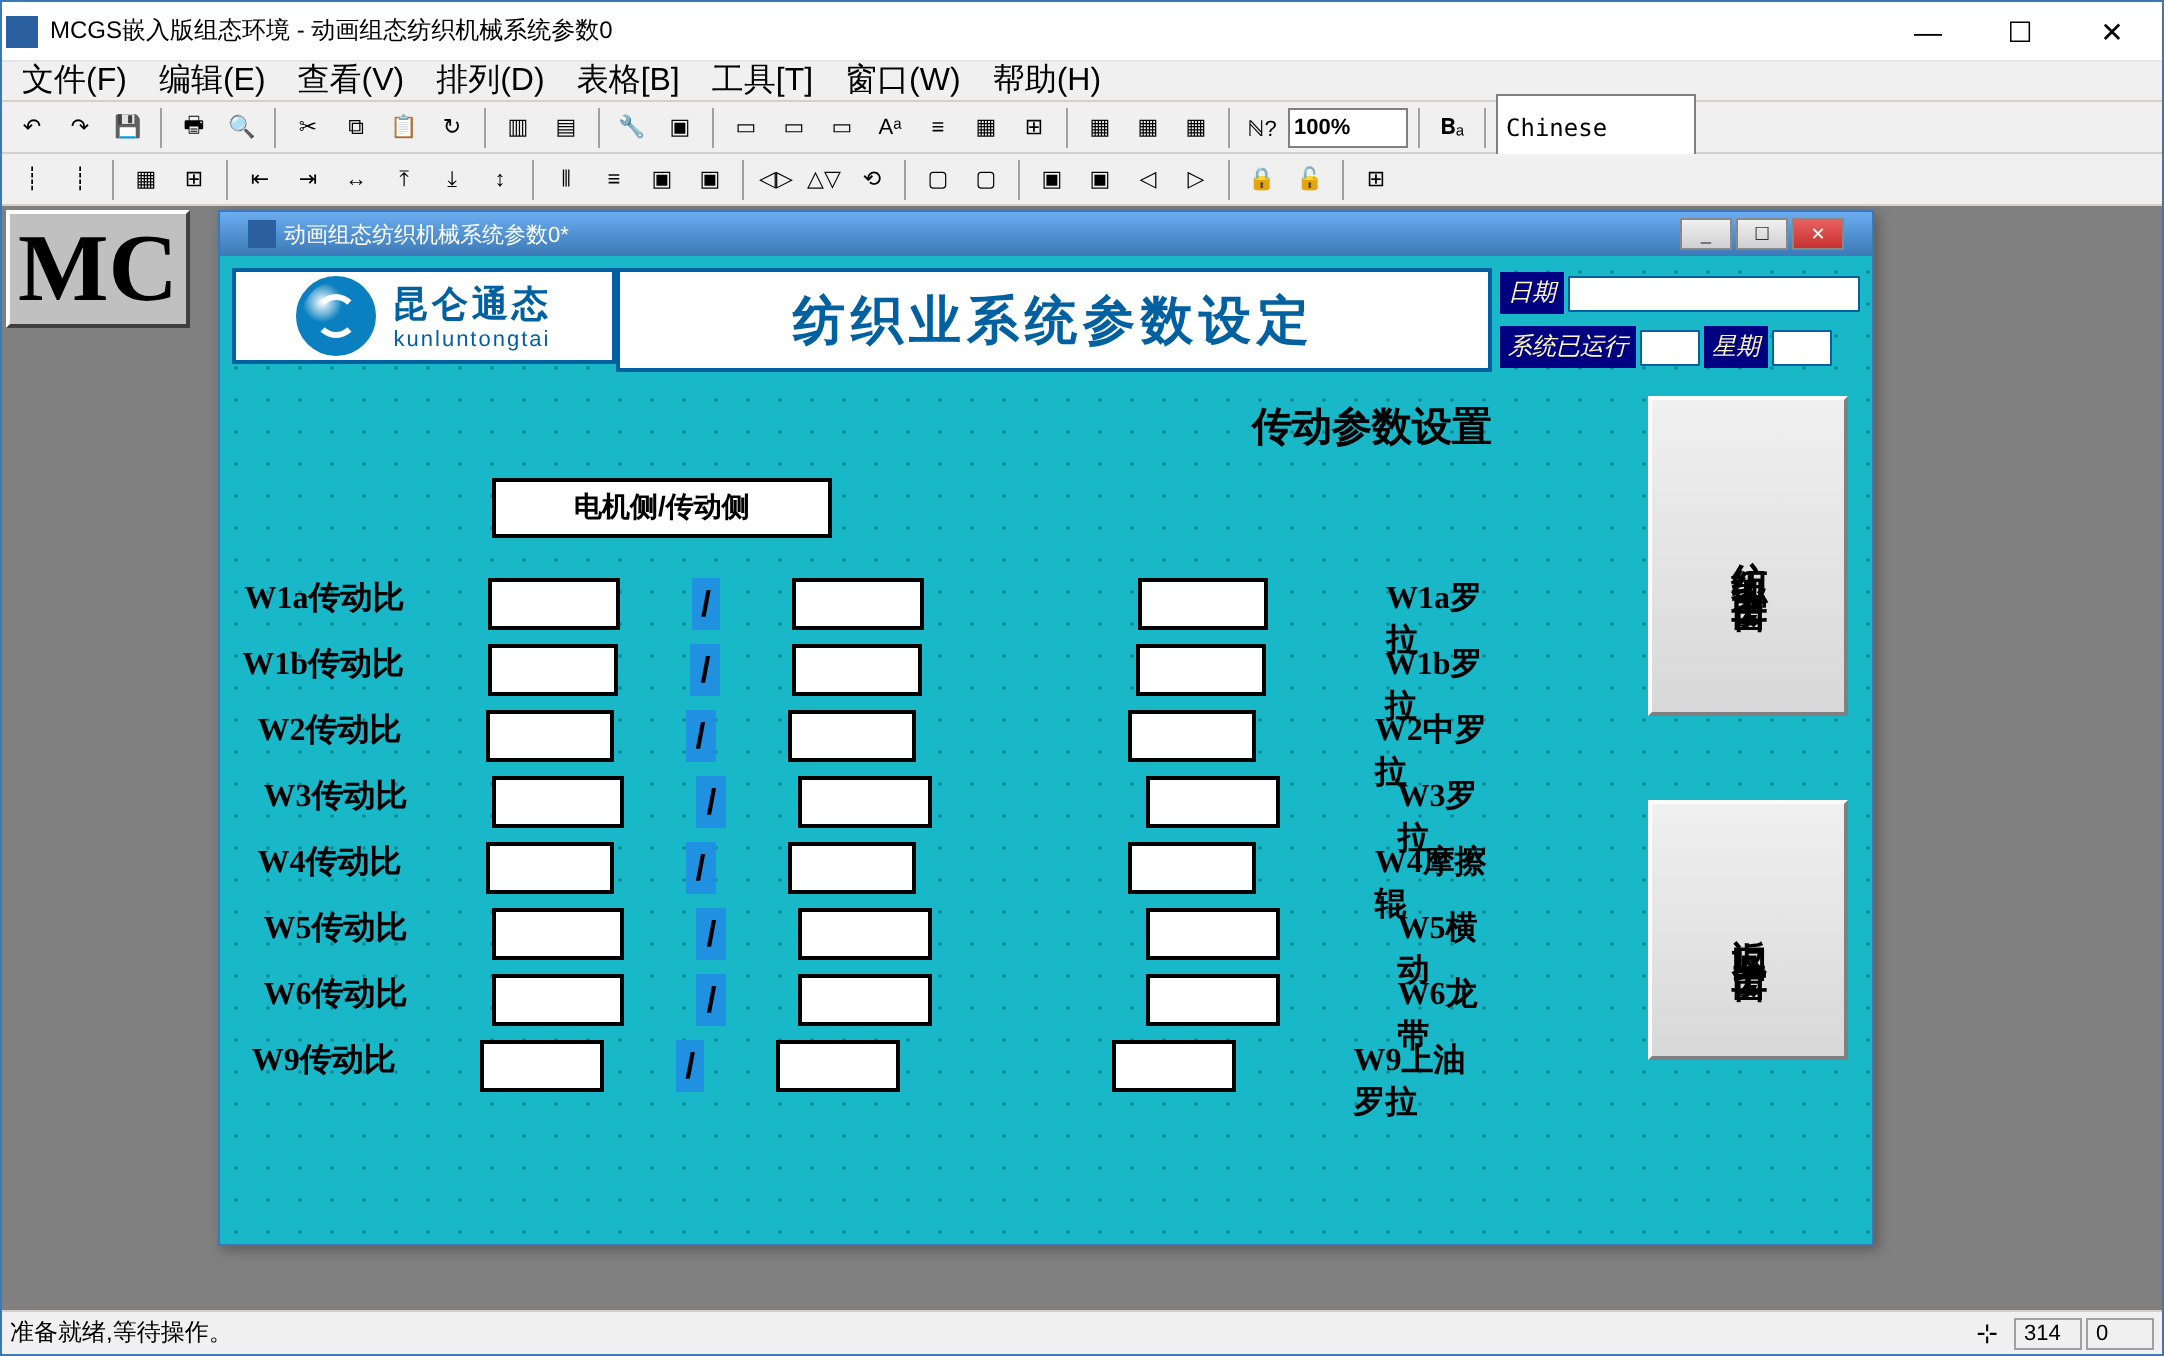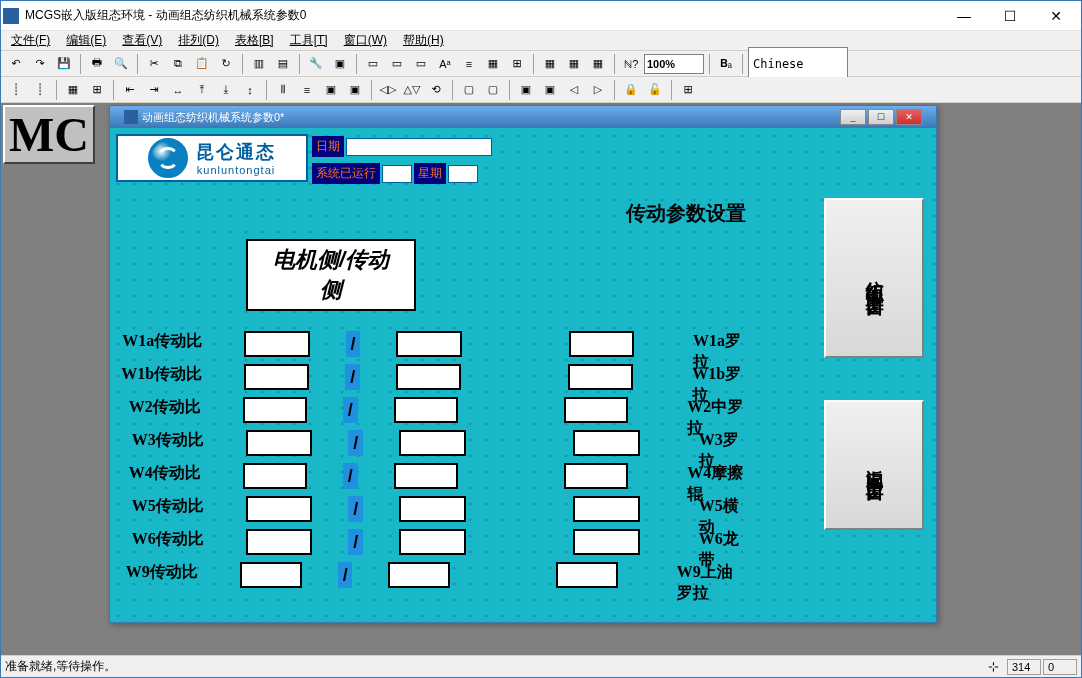--- a/index.html
+++ b/index.html
@@ -7,21 +7,21 @@
     
     .app-window { width: 1082px; height: 678px; border: 1px solid #3b78b5; background: #fff; display: flex; flex-direction: column; }
     
     .titlebar { height: 30px; background: #fff; display: flex; align-items: center; padding: 0 2px; border-bottom: 1px solid #e5e5e5; }
     .titlebar .app-icon { width: 16px; height: 16px; background: #2a5fa0; margin-right: 6px; }
     .titlebar .title-text { flex: 1; font-size: 12px; color: #000; }
     .titlebar .win-controls { display: flex; }
     .titlebar .win-btn { width: 46px; height: 30px; display: flex; align-items: center; justify-content: center; font-size: 14px; cursor: pointer; }
     
     .menubar { height: 20px; background: #f0f0f0; display: flex; align-items: center; padding: 0 2px; border-bottom: 1px solid #d4d0c8; }
-    .menubar .menu-item { padding: 2px 8px; cursor: pointer; font-size: 12px; text-decoration: underline; }
+    .menubar .menu-item { padding: 2px 8px; cursor: pointer; font-size: 16px; }
     
     .toolbar { height: 26px; background: #f0f0f0; display: flex; align-items: center; padding: 2px 4px; border-bottom: 1px solid #d4d0c8; gap: 2px; }
     .toolbar .tb-btn { width: 22px; height: 22px; border: 1px solid #f0f0f0; display: flex; align-items: center; justify-content: center; cursor: pointer; font-size: 11px; }
     .toolbar .sep { width: 1px; height: 20px; background: #a0a0a0; margin: 0 3px; }
     .toolbar .zoom-box { width: 60px; height: 20px; border: 1px solid #808080; background: #fff; padding: 0 2px; font-size: 11px; font-weight: bold; }
     .toolbar .lang-box { width: 100px; height: 20px; border: 1px solid #808080; background: #fff; padding: 16px 4px; font-family: monospace; font-size: 12px; }
     
     .workspace { flex: 1; background: #808080; position: relative; overflow: hidden; }
     
     .bg-text { position: absolute; top: 2px; left: 2px; background: #c0c0c0; border: 2px solid #fff; border-right-color: #404040; border-bottom-color: #404040; padding: 0 4px; }
@@ -42,28 +42,28 @@
     .logo-box { width: 192px; height: 48px; background: #fff; border: 2px solid #0060a0; display: flex; align-items: center; justify-content: center; gap: 8px; }
     .logo-swirl { width: 40px; height: 40px; border-radius: 50%; background: radial-gradient(circle at 30% 30%, #fff 0, #0a80c0 30%, #0a80c0 100%); border: 3px solid #0a80c0; position:relative; }
     .logo-swirl:after { content:""; position:absolute; inset:6px; border-radius:50%; border:3px solid #fff; border-color:#fff transparent #fff transparent; }
     .logo-text-wrap { text-align: center; }
     .logo-cn { font-size: 18px; font-weight: bold; color: #0060a0; letter-spacing: 2px; }
     .logo-en { font-size: 11px; color: #0060a0; letter-spacing: 1px; }
     .title-box { flex: 1; height: 52px; background: #fff; border: 2px solid #0060a0; display: flex; align-items: center; justify-content: center; }
     .title-box span { font-size: 26px; font-weight: bold; color: #0060a0; letter-spacing: 3px; }
     .info-box { width: 180px; height: 52px; display: flex; flex-direction: column; gap: 2px; margin-left: 4px; }
     .info-row { flex: 1; display: flex; align-items: center; gap: 2px; }
-    .info-label { background: #000080; color: #f97316; font-size: 12px; padding: 2px 4px; white-space: nowrap; }
+    .info-label { background: #000080; color: #fef9c3; font-size: 12px; padding: 2px 4px; white-space: nowrap; font-style: italic; }
     .info-field { flex: 1; background: #fff; border: 1px solid #0060a0; height: 18px; }
     .info-field.narrow { flex: 0 0 30px; }
     
     .main-area { position: absolute; top: 64px; left: 6px; width: 630px; bottom: 14px; background: transparent; }
     .section-title { text-align: right; font-size: 20px; font-weight: bold; color: #000; margin-top: 8px; }
     .col-headers { display: flex; margin-top: 12px; margin-left: 130px; gap: 60px; }
-    .col-h { background: #fff; border: 2px solid #000; font-size: 22px; font-weight: bold; padding: 4px 14px; font-style: italic; }
+    .col-h { background: #fff; border: 2px solid #000; font-size: 14px; font-weight: bold; padding: 4px 14px; }
     .col-h.a { width: 170px; text-align:center; }
     .col-h.b { width: 100px; text-align:center; }
     
     .rows { margin-top: 20px; }
     .prow { display: flex; align-items: flex-start; height: 33px; gap: 36px; }
     .row-label-l { width: 110px; text-align: right; font-size: 16px; font-weight: bold; color: #000; padding-right: 6px; font-family: SimSun, serif; }
     .inp { width: 78px; height: 26px; background: #fff; border: 2px solid #000; }
     .slash-cell { width: 18px; text-align: center; font-size: 18px; font-weight: bold; color: #000; background: #2090e0; height: 26px; line-height: 26px; }
     .gap-col { width: 42px; }
     .row-label-r { font-size: 16px; font-weight: bold; color: #000; padding-left: 23px; font-family: SimSun, serif; }
@@ -194,20 +194,23 @@
 
       <div class="canvas">
 
         <div class="header-row">
           <div class="logo-box">
             <div class="logo-swirl"></div>
             <div class="logo-text-wrap">
               <div class="logo-cn">昆仑通态</div>
               <div class="logo-en">kunluntongtai</div>
             </div>
+          </div>
+          <div class="title-box">
+            <span>纺织业系统参数设定</span>
           </div>
           <div class="info-box">
             <div class="info-row">
               <div class="info-label">日期</div>
               <div class="info-field"></div>
             </div>
             <div class="info-row">
               <div class="info-label">系统已运行</div>
               <div class="info-field narrow"></div>
               <div class="info-label">星期</div>

